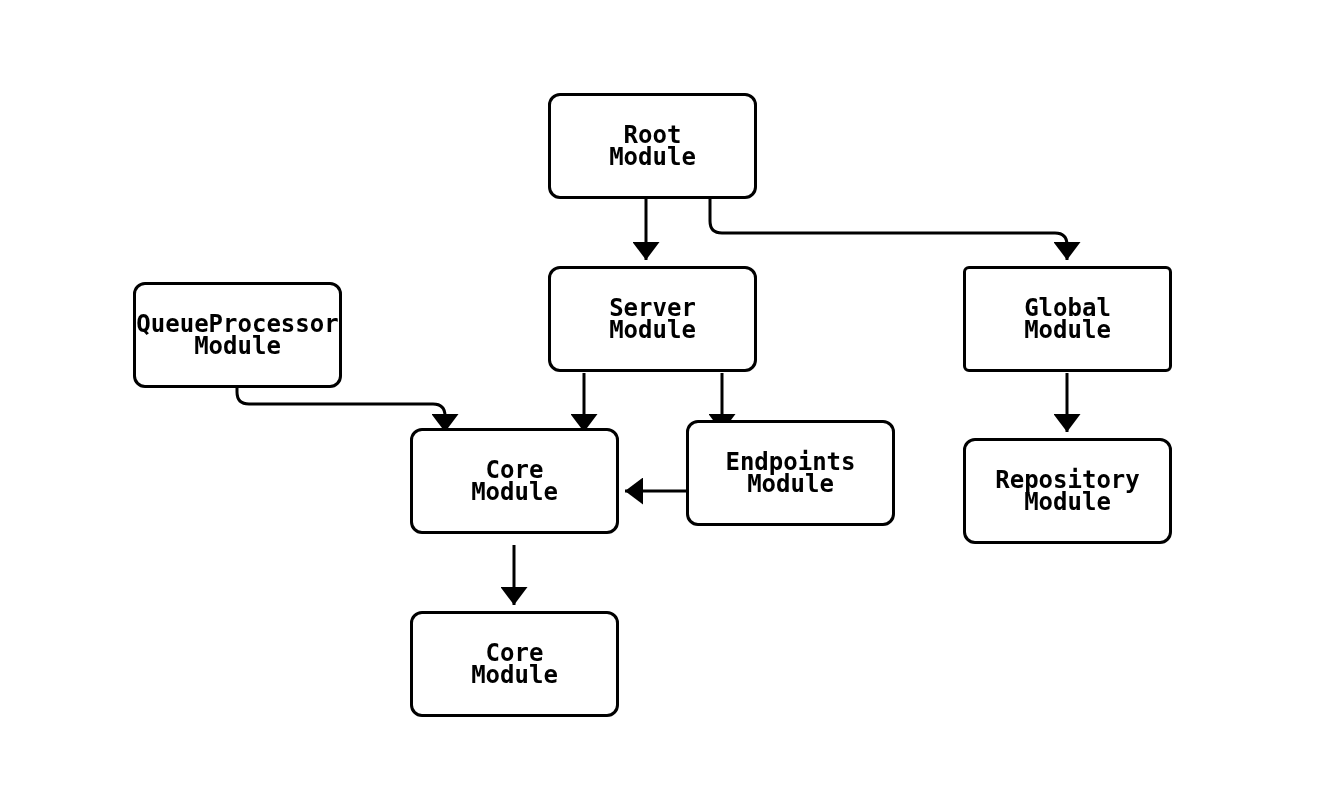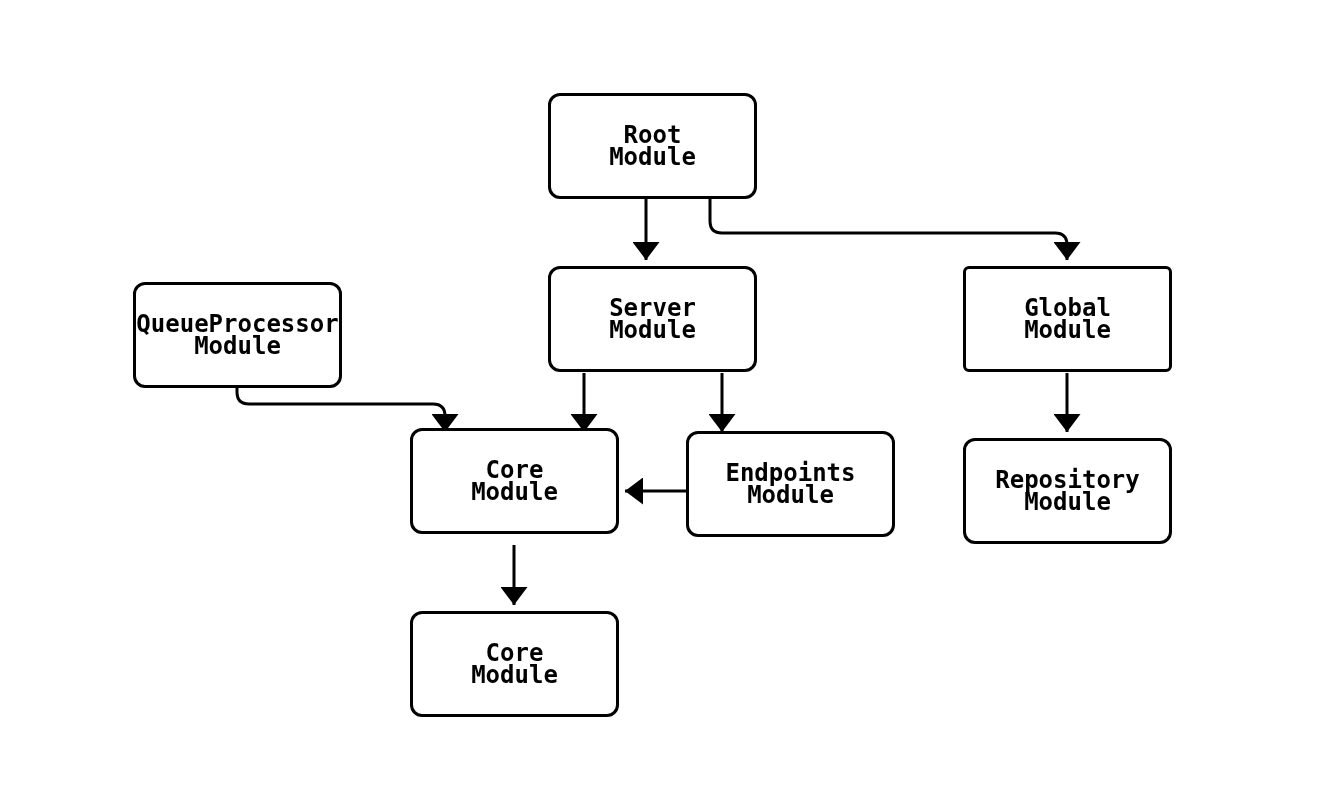--- a/index.html
+++ b/index.html
@@ -90,21 +90,21 @@
   <div class="node" style="left:963px; top:266px;border-radius:6px;">
     <span>Global</span>
     <span>Module</span>
   </div>
 
   <div class="node" style="left:410px; top:428px;">
     <span>Core</span>
     <span>Module</span>
   </div>
 
-  <div class="node" style="left:686px; top:431px;">
+  <div class="node" style="left:686px; top:420px;">
     <span>Endpoints</span>
     <span>Module</span>
   </div>
 
   <div class="node" style="left:963px; top:438px;">
     <span>Repository</span>
     <span>Module</span>
   </div>
 
   <div class="node" style="left:410px; top:611px;">

